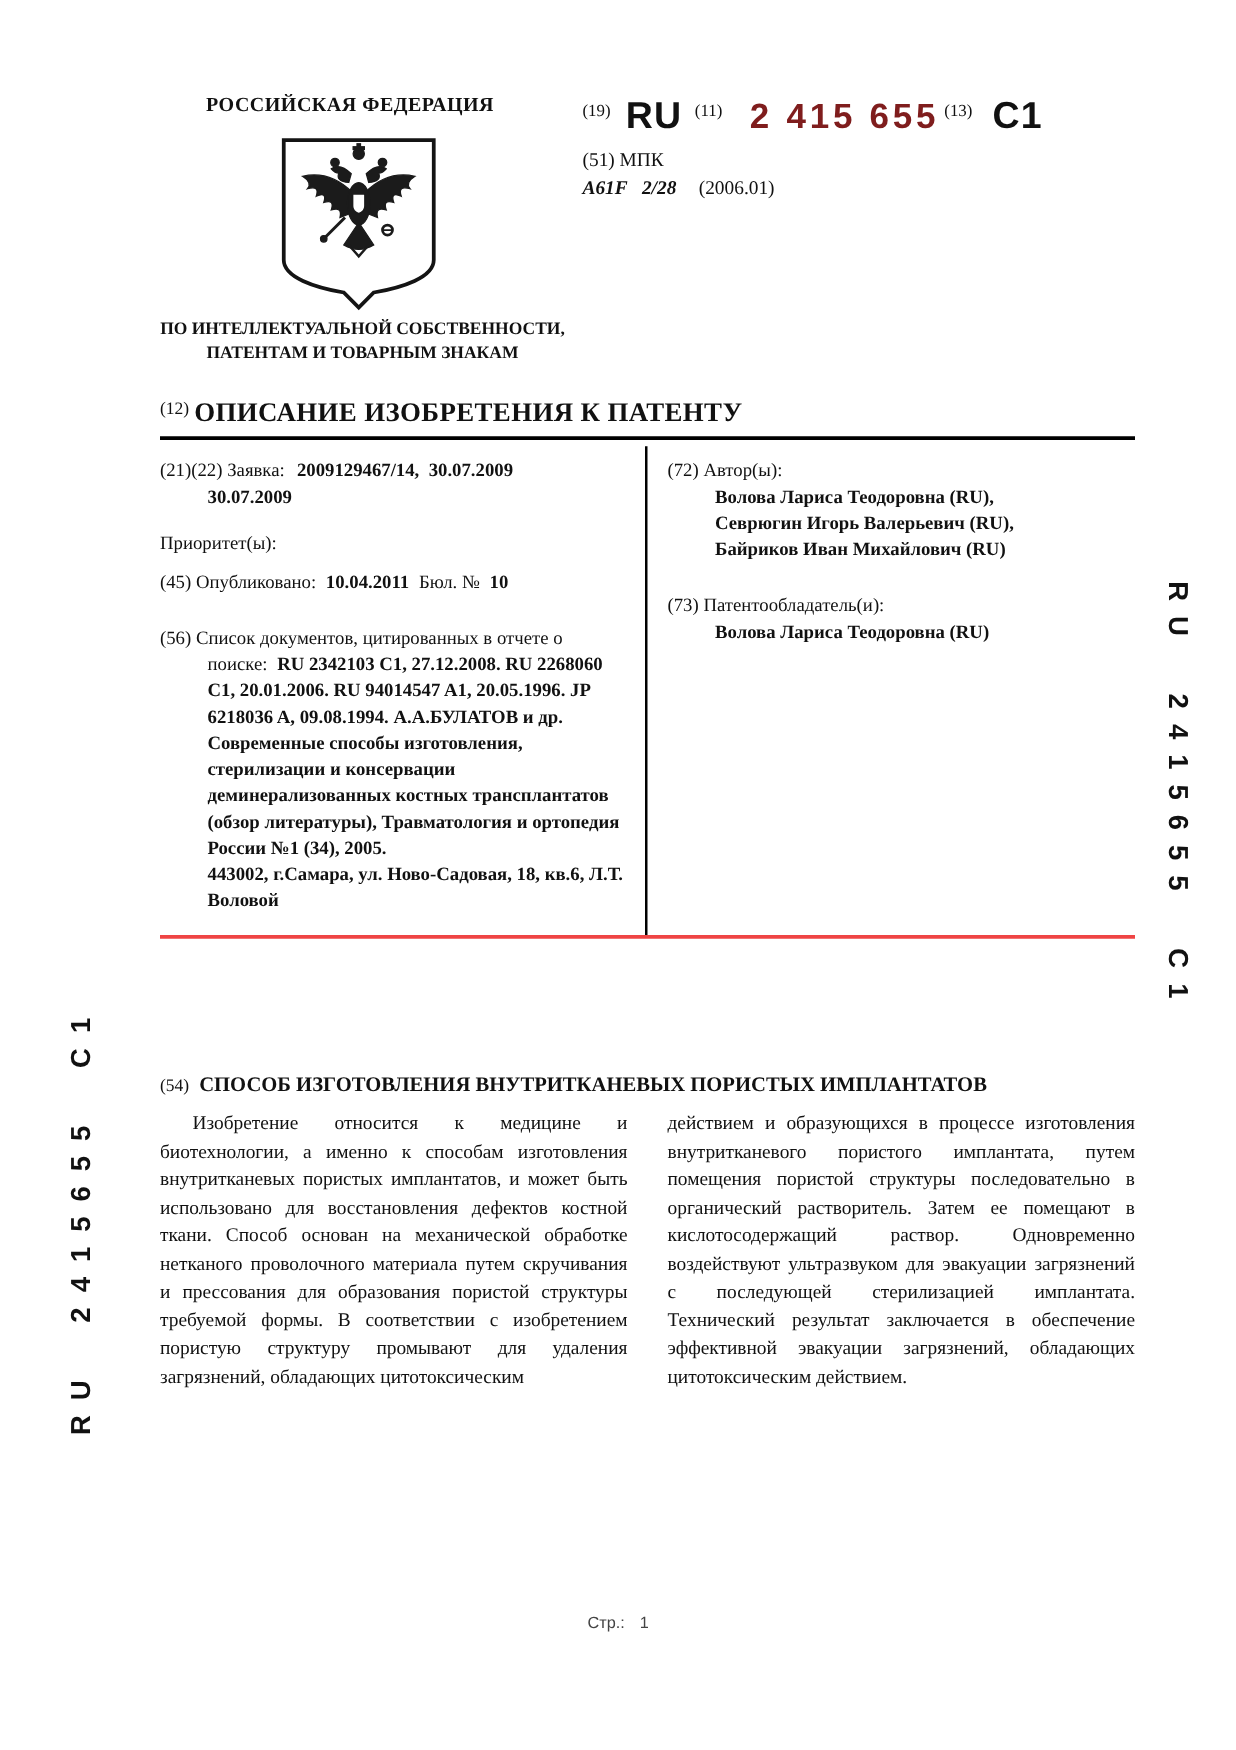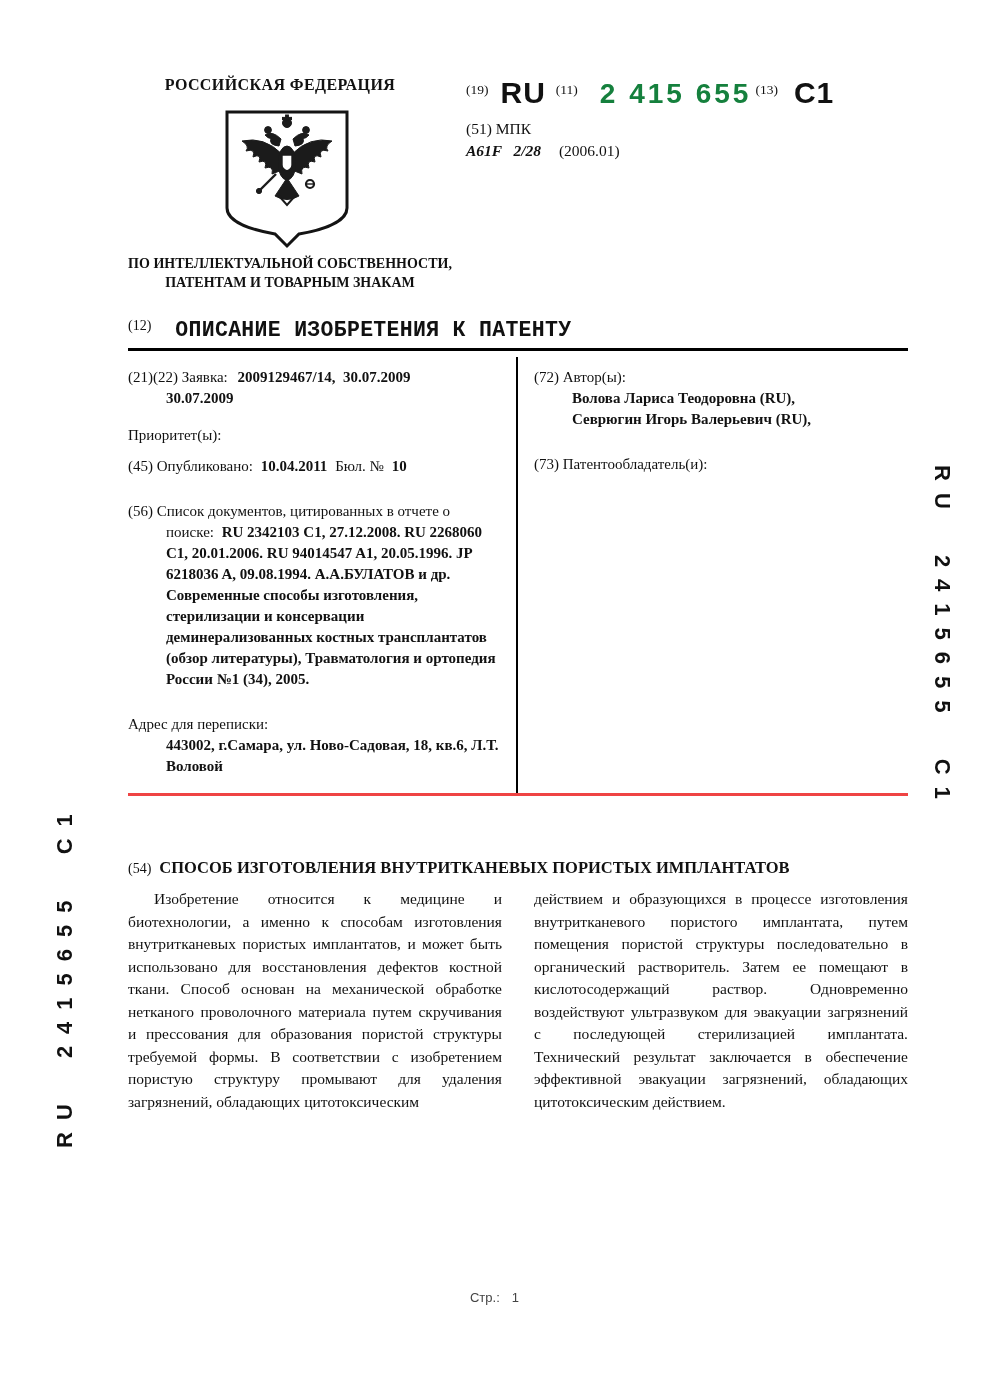--- a/index.html
+++ b/index.html
@@ -108,67 +108,68 @@
       <circle cx="88" cy="76" r="4" fill="none" stroke-width="2.2"></circle>
       <path d="M84,76 h8" fill="none" stroke-width="1.4"></path>
     </g>
   </svg>
 </div>
 
 <div class="abs publine">
   <span class="sup">(19)</span>
   <span class="big" style="margin-left:8px;">RU</span>
   <span class="sup" style="margin-left:6px;">(11)</span>
-  <span class="num" id="pubnum" style="margin-left: 18px; color: #15803d;">2 415 655</span>
+  <span class="num" id="pubnum" style="margin-left: 18px; color: #7f1d1d;">2 415 655</span>
   <span class="sup">(13)</span>
   <span class="big" style="margin-left:12px;">C1</span>
 </div>
 
 <div class="abs ipc-label">(51) МПК</div>
 <div class="abs ipc-code">
   <span class="code">A61F   2/28</span>
   <span class="ver">(2006.01)</span>
 </div>
 
 <div class="abs authority">
   <div>ПО ИНТЕЛЛЕКТУАЛЬНОЙ СОБСТВЕННОСТИ,</div>
   <div>ПАТЕНТАМ И ТОВАРНЫМ ЗНАКАМ</div>
 </div>
 
 <div class="abs heading12">
   <span class="sup">(12)</span>
-  <span class="txt" style="margin-left:20px;font-family:Liberation Mono, monospace;">ОПИСАНИЕ ИЗОБРЕТЕНИЯ К ПАТЕНТУ</span>
+  <span class="txt" style="margin-left:0;">ОПИСАНИЕ ИЗОБРЕТЕНИЯ К ПАТЕНТУ</span>
 </div>
 
 <div class="abs biblio">
   <div class="col-l">
     <p class="b-item">
       <span>(21)(22) Заявка:</span>
       <b class="pre" style="margin-left:6px;">2009129467/14,  30.07.2009</b>
     </p>
     <p class="b-item indent"><b>30.07.2009</b></p>
     <p class="b-item mt16">Приоритет(ы):</p>
     <p class="b-item mt10">
       <span>(45) Опубликовано:</span>
       <b style="margin-left:4px;">10.04.2011</b>
       <span style="margin-left:4px;">Бюл. №</span>
       <b style="margin-left:4px;">10</b>
     </p>
     <p class="b-item mt12 hang">
       <span>(56) Список документов, цитированных в отчете о поиске:</span>
       <b style="margin-left:4px;">RU 2342103 C1, 27.12.2008. RU 2268060 C1, 20.01.2006. RU 94014547 A1, 20.05.1996. JP 6218036 A, 09.08.1994. А.А.БУЛАТОВ и др. Современные способы изготовления, стерилизации и консервации деминерализованных костных трансплантатов (обзор литературы), Травматология и ортопедия России №1 (34), 2005.</b>
     </p>
-    <p class="b-item mt24">Адрес для переписки:</p>
     <p class="b-item indent"><b>443002, г.Самара, ул. Ново-Садовая, 18, кв.6, Л.Т. Воловой</b></p>
   </div>
   <div class="col-r">
     <p class="b-item">(72) Автор(ы):</p>
     <p class="b-item indent"><b>Волова Лариса Теодоровна (RU),</b></p>
     <p class="b-item indent"><b>Севрюгин Игорь Валерьевич (RU),</b></p>
+    <p class="b-item indent"><b>Байриков Иван Михайлович (RU)</b></p>
     <p class="b-item mt12">(73) Патентообладатель(и):</p>
+    <p class="b-item indent"><b>Волова Лариса Теодоровна (RU)</b></p>
   </div>
 </div>
 
 <div class="abs title54">
   <span class="sup">(54)</span>
   <span class="txt" style="margin-left:4px;">СПОСОБ ИЗГОТОВЛЕНИЯ ВНУТРИТКАНЕВЫХ ПОРИСТЫХ ИМПЛАНТАТОВ</span>
 </div>
 
 <div class="abs abstract">
   <div class="abs-l">

